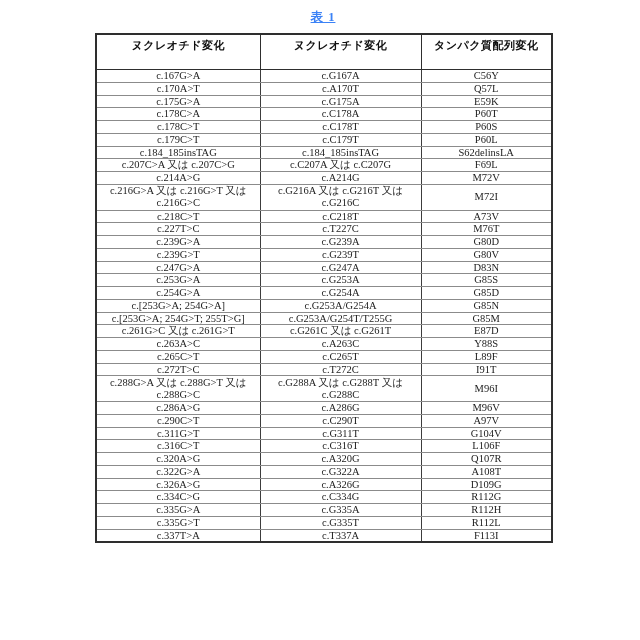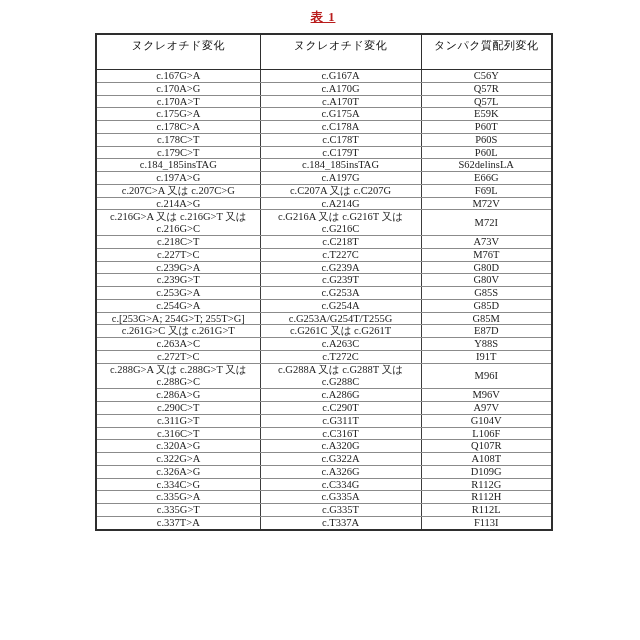--- a/index.html
+++ b/index.html
@@ -19,34 +19,34 @@
   .doc-title {
     position: absolute;
     top: 9px;
     left: 95px;
     width: 456px;
     text-align: center;
     font-weight: bold;
     font-size: 12.5px;
     text-decoration: underline;
     letter-spacing: 1px;
-    color: #b91c1c;
+    color: #3b82f6;
   }
   table.mut-table {
     position: absolute;
     top: 33px;
     left: 95px;
     width: 456px;
     border-collapse: collapse;
     table-layout: fixed;
     border: 2px solid #2e2e2e;
   }
   .mut-table th {
     border: 1.4px solid #2e2e2e;
-    font-weight: normal;
+    font-weight: bold;
     font-size: 11px;
     text-align: center;
     vertical-align: top;
     height: 23px;
     padding: 3px 0 8px 0;
     letter-spacing: 0.5px;
     color: #0f0f0f;
   }
   .mut-table td {
     border-left: 1.2px solid #3c3c3c;
@@ -87,25 +87,20 @@
         <th>タンパク質配列変化</th>
       </tr>
     </thead>
     <tbody id="tbody">
         <tr>
           <td>c.167G&gt;A</td>
           <td>c.G167A</td>
           <td>C56Y</td>
         </tr>
         <tr>
-          <td>c.170A&gt;G</td>
-          <td>c.A170G</td>
-          <td>Q57R</td>
-        </tr>
-        <tr>
           <td>c.170A&gt;T</td>
           <td>c.A170T</td>
           <td>Q57L</td>
         </tr>
         <tr>
           <td>c.175G&gt;A</td>
           <td>c.G175A</td>
           <td>E59K</td>
         </tr>
         <tr>
@@ -120,25 +115,20 @@
         </tr>
         <tr>
           <td>c.179C&gt;T</td>
           <td>c.C179T</td>
           <td>P60L</td>
         </tr>
         <tr>
           <td>c.184_185insTAG</td>
           <td>c.184_185insTAG</td>
           <td>S62delinsLA</td>
-        </tr>
-        <tr>
-          <td>c.197A&gt;G</td>
-          <td>c.A197G</td>
-          <td>E66G</td>
         </tr>
         <tr>
           <td>c.207C&gt;A 又は c.207C&gt;G</td>
           <td>c.C207A 又は c.C207G</td>
           <td>F69L</td>
         </tr>
         <tr>
           <td>c.214A&gt;G</td>
           <td>c.A214G</td>
           <td>M72V</td>
@@ -164,43 +154,58 @@
           <td>c.239G&gt;A</td>
           <td>c.G239A</td>
           <td>G80D</td>
         </tr>
         <tr>
           <td>c.239G&gt;T</td>
           <td>c.G239T</td>
           <td>G80V</td>
         </tr>
         <tr>
+          <td>c.247G&gt;A</td>
+          <td>c.G247A</td>
+          <td>D83N</td>
+        </tr>
+        <tr>
           <td>c.253G&gt;A</td>
           <td>c.G253A</td>
           <td>G85S</td>
         </tr>
         <tr>
           <td>c.254G&gt;A</td>
           <td>c.G254A</td>
           <td>G85D</td>
         </tr>
         <tr>
+          <td>c.[253G&gt;A; 254G&gt;A]</td>
+          <td>c.G253A/G254A</td>
+          <td>G85N</td>
+        </tr>
+        <tr>
           <td>c.[253G&gt;A; 254G&gt;T; 255T&gt;G]</td>
           <td>c.G253A/G254T/T255G</td>
           <td>G85M</td>
         </tr>
         <tr>
           <td>c.261G&gt;C 又は c.261G&gt;T</td>
           <td>c.G261C 又は c.G261T</td>
           <td>E87D</td>
         </tr>
         <tr>
           <td>c.263A&gt;C</td>
           <td>c.A263C</td>
           <td>Y88S</td>
+        </tr>
+        <tr>
+          <td>c.265C&gt;T</td>
+          <td>c.C265T</td>
+          <td>L89F</td>
         </tr>
         <tr>
           <td>c.272T&gt;C</td>
           <td>c.T272C</td>
           <td>I91T</td>
         </tr>
         <tr>
           <td class="tall">c.288G&gt;A 又は c.288G&gt;T 又は
 c.288G&gt;C</td>
           <td class="tall">c.G288A 又は c.G288T 又は

